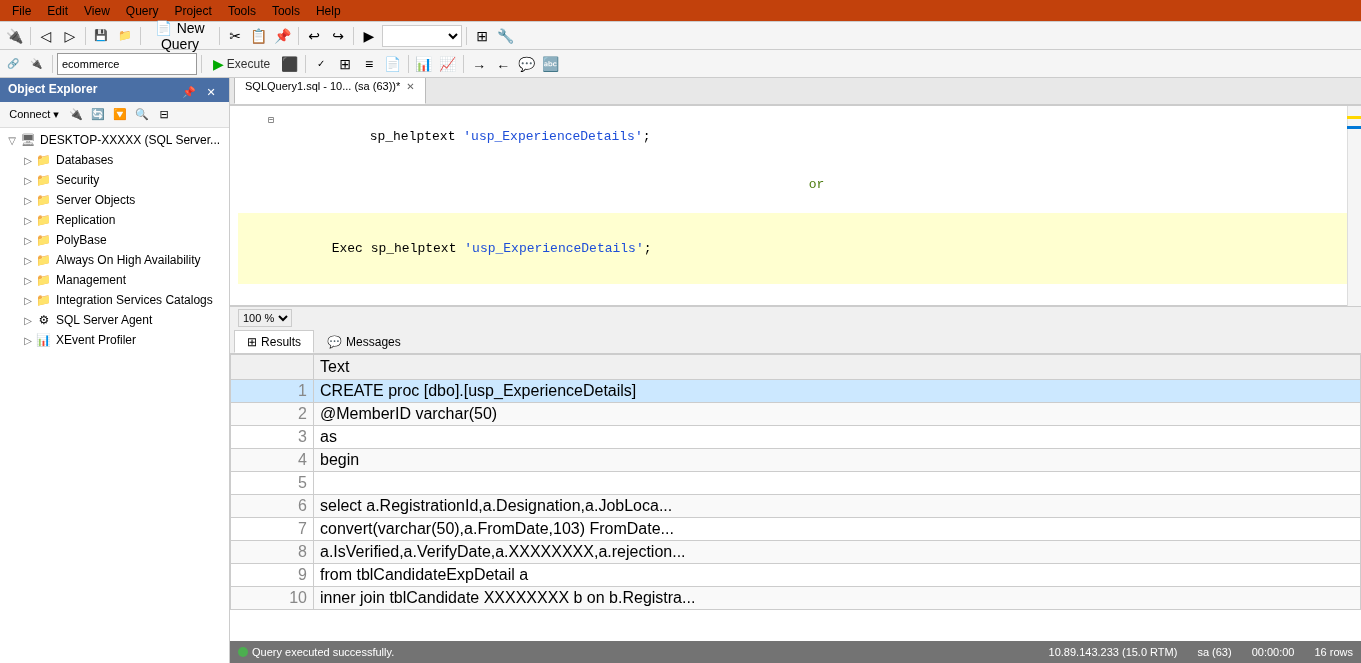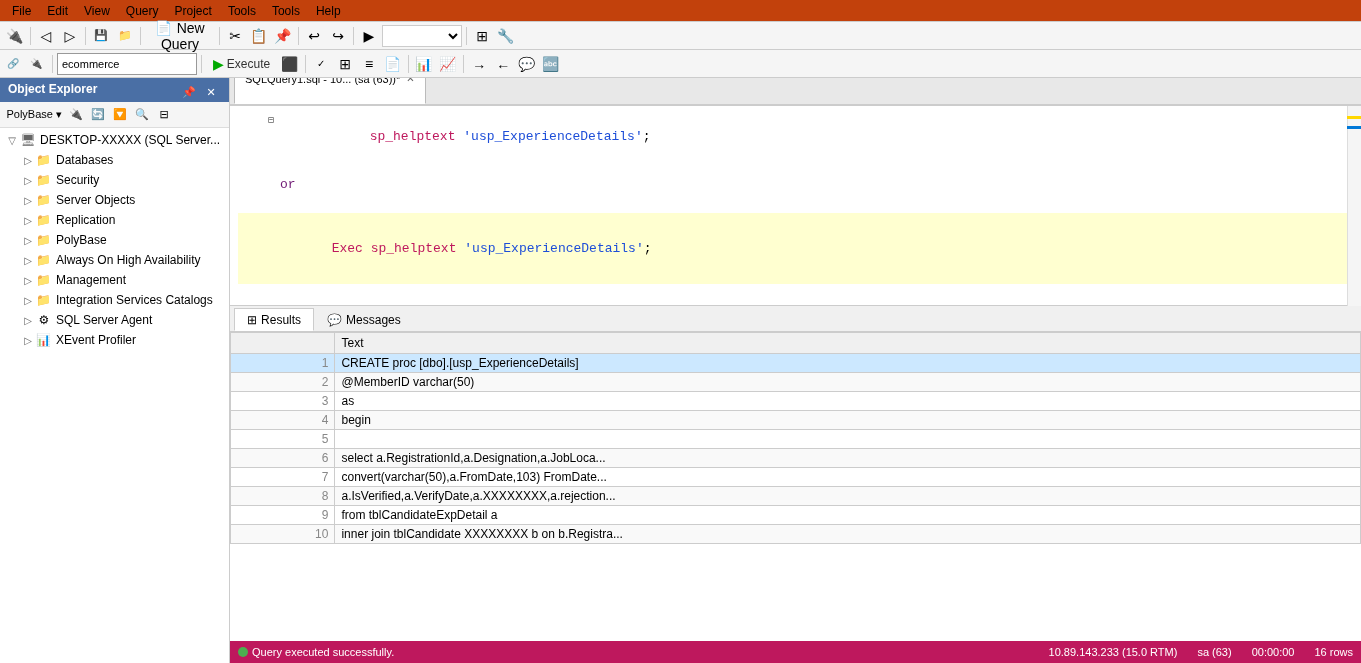--- a/index.html
+++ b/index.html
@@ -35,54 +35,54 @@
     .tree-icon { width: 16px; height: 16px; margin-right: 4px; flex-shrink: 0; display: flex; align-items: center; justify-content: center; font-size: 12px; }
     .tree-label { font-size: 12px; }
     .indent-1 { padding-left: 4px; }
     .indent-2 { padding-left: 20px; }
     
     
     .content-area { flex: 1; display: flex; flex-direction: column; background: #f0f0f0; overflow: hidden; }
     
     
     .tab-bar { background: #e8e8e8; border-bottom: 2px solid #ccc; display: flex; align-items: end; padding: 0 4px; height: 28px; }
-    .tab { background: #d4d4d4; border: 1px solid #bbb; border-bottom: none; padding: 4px 10px; cursor: pointer; font-size: 11px; display: flex; gap: 6px; height: 36px; position: relative; }
+    .tab { background: #d4d4d4; border: 1px solid #bbb; border-bottom: none; padding: 4px 10px; cursor: pointer; font-size: 11px; display: flex; align-items: center; gap: 6px; height: 36px; position: relative; }
     .tab.active { background: white; border-bottom: 1px solid white; z-index: 1; }
     .tab-close { font-size: 10px; cursor: pointer; color: #666; }
     
     
     .sql-editor { background: white; flex: 1; padding: 8px; font-family: 'Consolas', 'Courier New', monospace; font-size: 13px; overflow: auto; border-bottom: 1px solid #ccc; min-height: 200px; max-height: 300px; position: relative; }
     .sql-line { display: flex; align-items: flex-start; min-height: 18px; }
     .sql-gutter { width: 30px; color: #888; text-align: right; padding-right: 8px; flex-shrink: 0; font-size: 12px; user-select: none; }
     .sql-code { flex: 1; white-space: pre; }
-    .kw-blue { color: #be185d; }
+    .kw-blue { color: #000000; }
     .kw-string { color: #1d4ed8; }
-    .kw-green { color: #701a75; }
+    .kw-green { color: #4d7c0f; text-align: center; }
     .collapse-icon { color: #666; cursor: pointer; font-size: 10px; margin-right: 2px; }
     
     
     .highlight-line { background: #ffffd0; }
     
     
     .results-panel { flex: 1; background: white; display: flex; flex-direction: column; overflow: hidden; }
     .results-tabs { background: #f0f0f0; border-bottom: 1px solid #ccc; display: flex; padding: 2px 4px 0; height: 26px; }
     .results-tab { padding: 3px 12px; cursor: pointer; font-size: 12px; border: 1px solid transparent; display: flex; align-items: center; gap: 4px; }
     .results-tab.active { background: white; border: 1px solid #ccc; border-bottom: 1px solid white; }
     
     
     .results-grid { flex: 1; overflow: auto; }
-    .grid-table { width: 100%; border-collapse: collapse; font-size: 12px; }
+    .grid-table { width: 100%; border-collapse: collapse; font-size: 16px; }
     .grid-table th { background: #f0f0f0; border: 1px solid #ccc; padding: 3px 6px; text-align: left; font-weight: normal; position: sticky; top: 0; }
     .grid-table td { border: 1px solid #ccc; padding: 2px 6px; }
     .grid-table tr:nth-child(even) { background: #f9f9f9; }
     .row-num { color: #888; text-align: right; padding-right: 8px; min-width: 30px; }
     .row-selected td { background: #cce8ff; }
     
     
-    .status-bar { background: #be185d; color: white; height: 22px; display: flex; align-items: center; padding: 0 8px; font-size: 11px; gap: 20px; }
+    .status-bar { background: #737373; color: white; height: 22px; display: flex; align-items: center; padding: 0 8px; font-size: 11px; gap: 20px; }
     .status-success { display: flex; align-items: center; gap: 4px; }
     .status-dot { width: 10px; height: 10px; background: #4caf50; border-radius: 50%; }
     .status-right { margin-left: auto; display: flex; gap: 20px; }
     
     
     .zoom-bar { background: #f0f0f0; border-top: 1px solid #ccc; display: flex; align-items: center; padding: 2px 8px; height: 22px; font-size: 11px; }
     
     
     .oe-tree::-webkit-scrollbar { width: 10px; }
     .oe-tree::-webkit-scrollbar-track { background: #f1f1f1; }
@@ -165,21 +165,21 @@
 
   <div class="object-explorer">
     <div class="oe-header">
       <span>Object Explorer</span>
       <div style="display:flex;gap:2px;">
         <button class="oe-btn" style="color:white;">📌</button>
         <button class="oe-btn" style="color:white;">✕</button>
       </div>
     </div>
     <div class="oe-toolbar">
-      <button class="oe-btn" style="width:60px; font-size:11px;">PolyBase ▾</button>
+      <button class="oe-btn" style="width:60px; font-size:11px;">Connect ▾</button>
       <button class="oe-btn">🔌</button>
       <button class="oe-btn">🔄</button>
       <button class="oe-btn">🔽</button>
       <button class="oe-btn">🔍</button>
       <button class="oe-btn">⊟</button>
     </div>
     <div class="oe-tree">
 
       <div class="tree-item indent-1">
         <span class="tree-expand">▽</span>
@@ -285,20 +285,25 @@
           </span>
         </div>
       </div>
 
       <div style="position:absolute; right:0; top:0; width:14px; height:100%; background:#f5f5f5; border-left:1px solid #ddd;">
         <div style="position:absolute; right:0; top:10px; width:14px; height:3px; background:#ffd700;"></div>
         <div style="position:absolute; right:0; top:20px; width:14px; height:3px; background:#0078d7;"></div>
       </div>
     </div>
 
+    <div class="zoom-bar">
+      <select style="height:18px; font-size:11px; border:1px solid #ccc;">
+        <option>100 %</option>
+      </select>
+    </div>
 
     <div class="results-panel">
       <div class="results-tabs">
         <div class="results-tab active">
           <span>⊞</span>
           <span>Results</span>
         </div>
         <div class="results-tab">
           <span>💬</span>
           <span>Messages</span>

